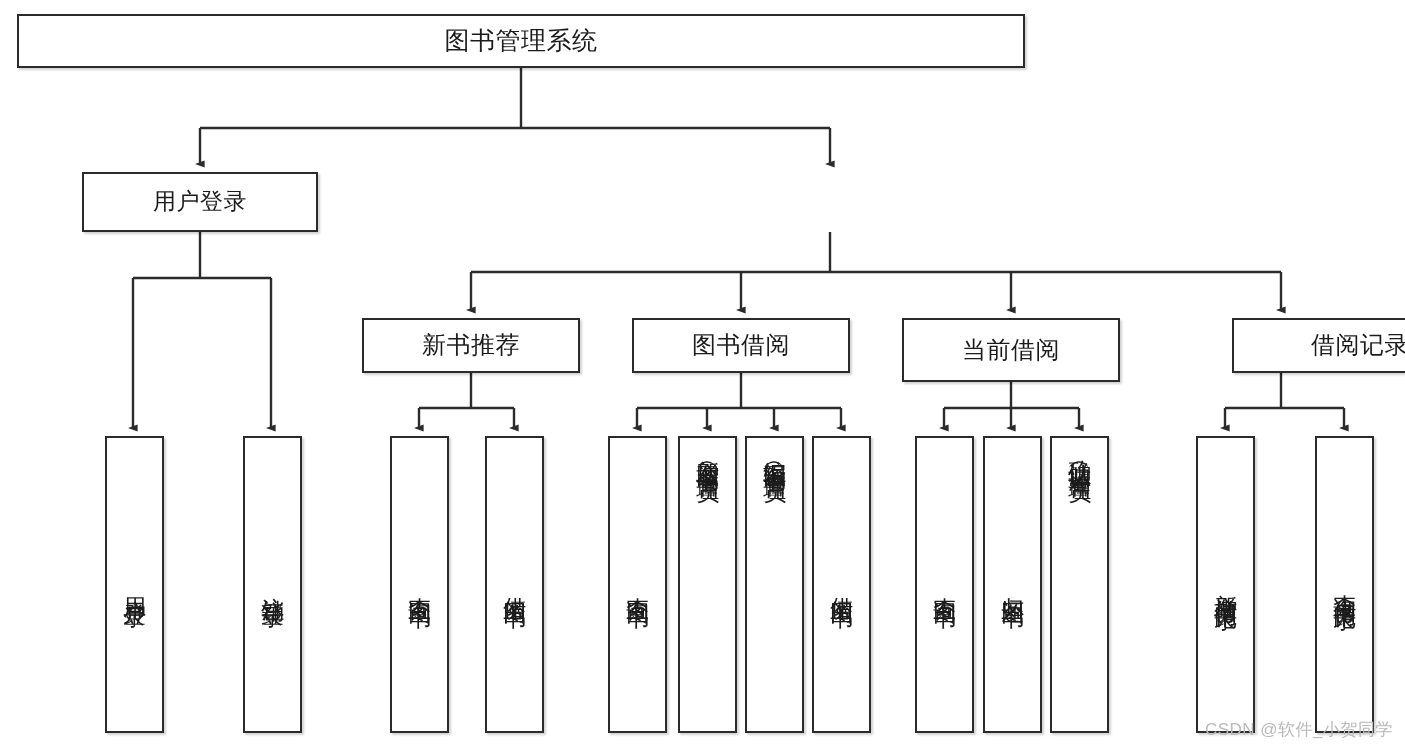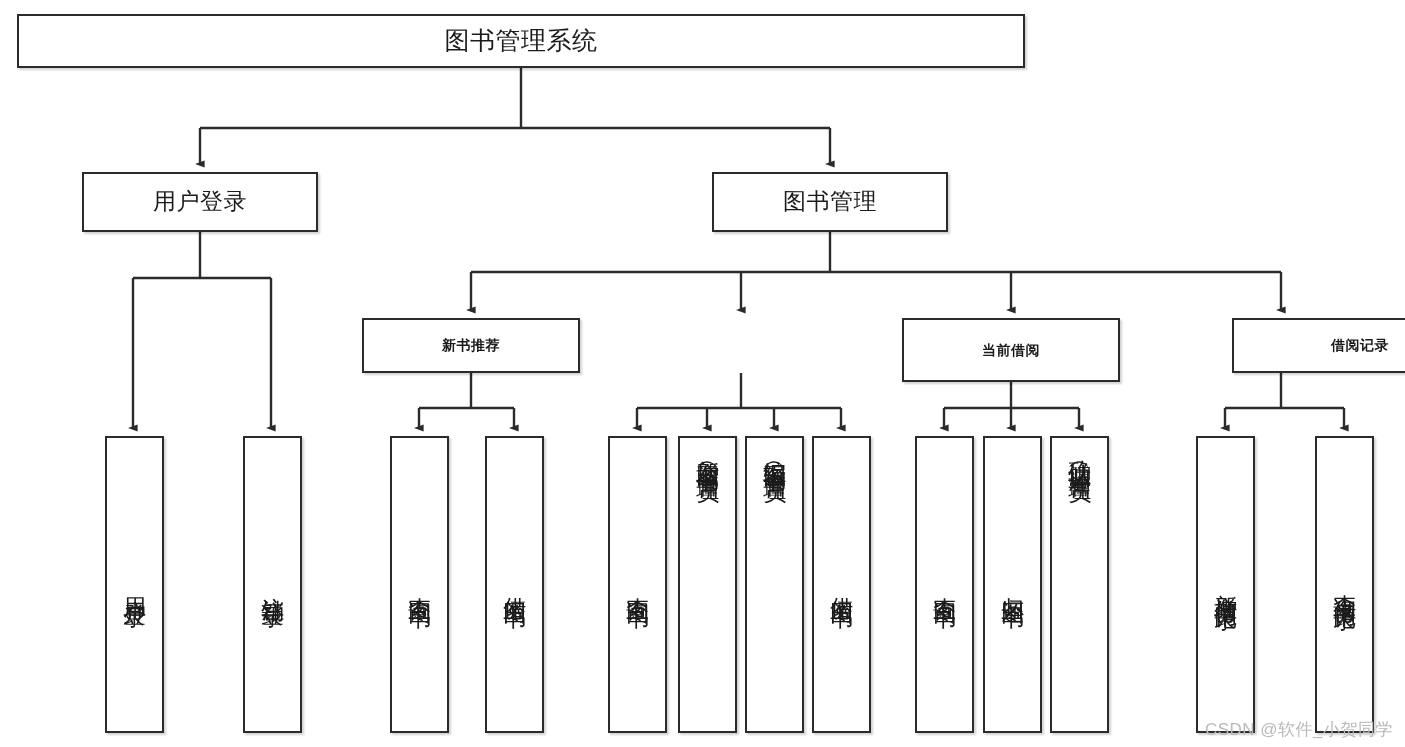--- a/index.html
+++ b/index.html
@@ -40,21 +40,21 @@
     z-index: 2;
   }
   .node-label {
     color: #1b1b1b;
     letter-spacing: 0.5px;
     line-height: 1.18;
     white-space: pre;
   }
   .node.level-0 .node-label { font-size: 25px; }
   .node.level-1 .node-label { font-size: 23px; }
-  .node.level-2 .node-label { font-size: 14px; font-weight: bold; }
+  .node.level-2 .node-label { font-size: 24px; }
 
   .node.leaf {
     align-items: flex-start;
     justify-content: center;
     padding-top: 4px;
   }
   .node.leaf.centered {
     align-items: center;
     padding-top: 0;
   }
@@ -134,27 +134,27 @@
     </g>
   </svg>
 
   <div class="node level-0" style="left:17px; top:14px; width:1008px; height:54px;">
     <span class="node-label">图书管理系统</span>
   </div>
 
   <div class="node level-1" style="left:82px; top:172px; width:236px; height:60px;">
     <span class="node-label">用户登录</span>
   </div>
-  <div class="node level-1" style="left:712px; top:172px; width:236px; height:60px;">
-    <span class="node-label">图书管理</span>
-  </div>
 
   <div class="node level-2" style="left:362px; top:318px; width:218px; height:55px;">
     <span class="node-label">新书推荐</span>
   </div>
+  <div class="node level-2" style="left:632px; top:318px; width:218px; height:55px;">
+    <span class="node-label">图书借阅</span>
+  </div>
   <div class="node level-2" style="left:902px; top:318px; width:218px; height:64px;">
     <span class="node-label">当前借阅</span>
   </div>
   <div class="node level-2" style="left:1232px; top:318px; width:256px; height:55px;">
     <span class="node-label">借阅记录</span>
   </div>
 
   <div class="node leaf centered" style="left:105px; top:436px; width:59px; height:297px;">
     <span class="node-label">用户登录</span>
   </div>

